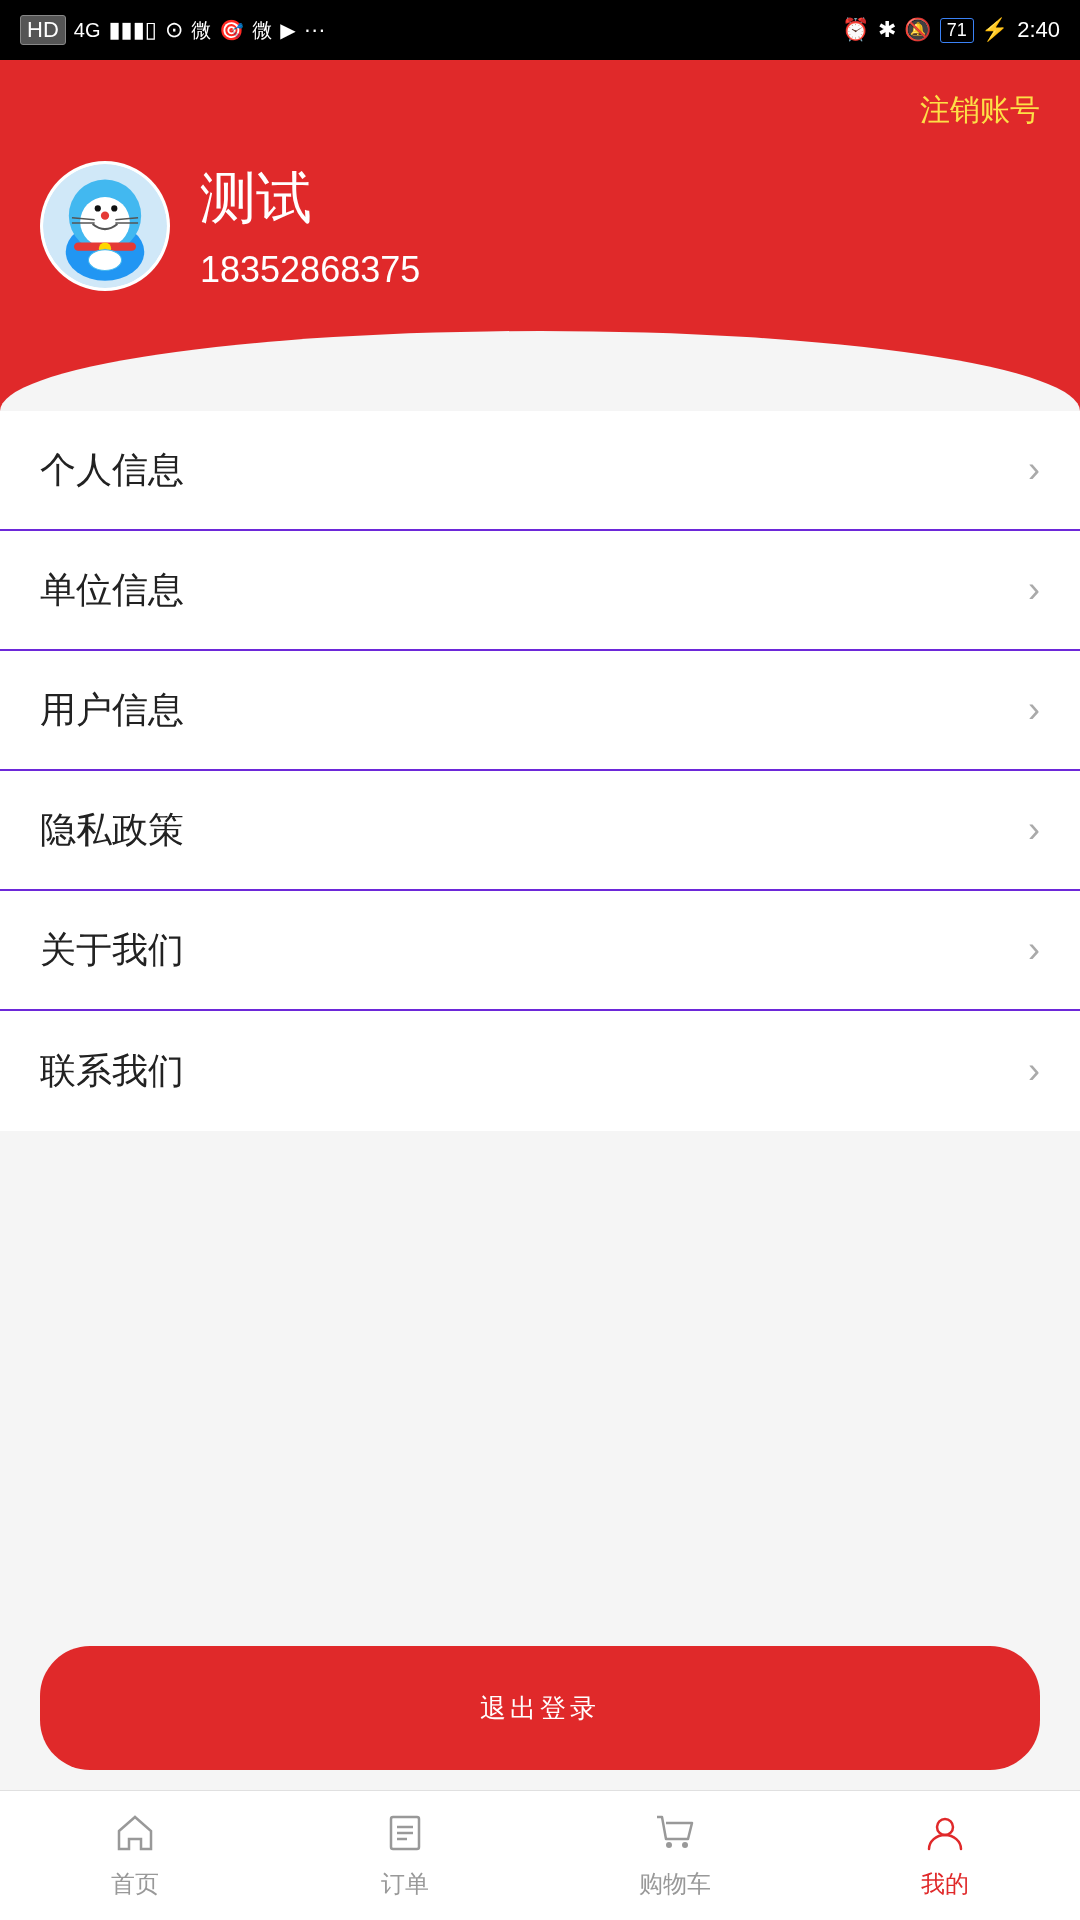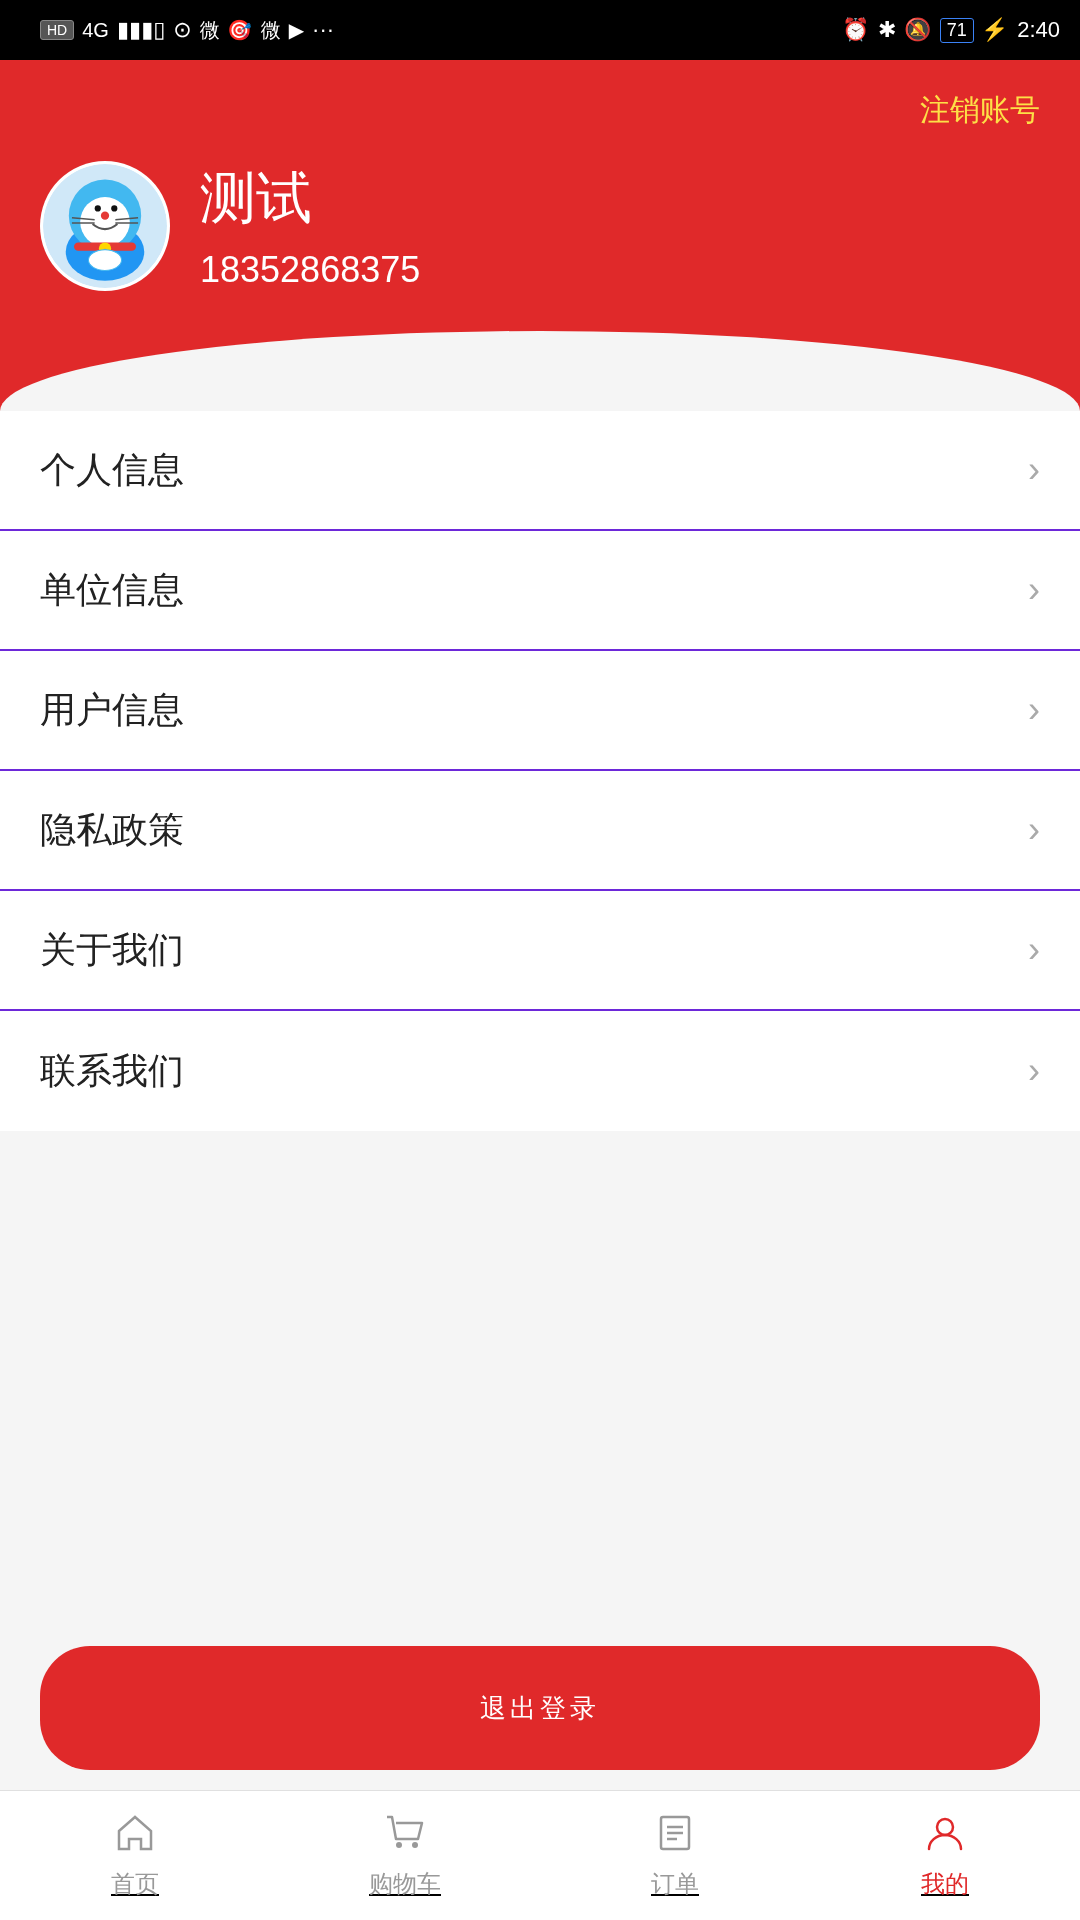--- a/index.html
+++ b/index.html
@@ -187,21 +187,20 @@
     }
 
     .nav-item {
       flex: 1;
       display: flex;
       flex-direction: column;
       align-items: center;
       justify-content: center;
       gap: 6px;
       cursor: pointer;
-      text-decoration: underline;
     }
 
     .nav-icon {
       font-size: 44px;
       color: #999;
       line-height: 1;
     }
 
     .nav-label {
       font-size: 24px;
@@ -217,21 +216,21 @@
     .avatar-svg {
       width: 124px;
       height: 124px;
     }
   </style>
 </head>
 <body>
 
 <div class="status-bar">
   <div class="status-bar-left">
-    <span style="background:#555;border:1px solid #888;border-radius:3px;padding:1px 6px;font-size:14px;margin-left:20px;">HD</span>
+    <span style="background:#555;border:1px solid #888;border-radius:3px;padding:1px 6px;font-size:22px;">HD</span>
     <span style="font-size:20px;">4G</span>
     <span>▮▮▮▯</span>
     <span>⊙</span>
     <span style="font-size:20px;">微</span>
     <span style="font-size:20px;">🎯</span>
     <span style="font-size:20px;">微</span>
     <span style="font-size:20px;">▶</span>
     <span>···</span>
   </div>
   <div class="status-bar-right">
@@ -339,45 +338,45 @@
 
 <div class="bottom-nav">
 
   <div class="nav-item">
     <span class="nav-icon">
       <svg width="44" height="44" viewBox="0 0 44 44" fill="none" xmlns="http://www.w3.org/2000/svg">
         <path d="M6 20L22 6L38 20V38H28V28H16V38H6V20Z" stroke="#999" stroke-width="2.5" fill="none"></path>
       </svg>
     </span>
     <span class="nav-label">首页</span>
-  </div>
-
-  <div class="nav-item">
-    <span class="nav-icon">
-      <svg width="44" height="44" viewBox="0 0 44 44" fill="none" xmlns="http://www.w3.org/2000/svg">
-        <path d="M4 6H9L13 28H35L39 12H13" stroke="#999" stroke-width="2.5" fill="none" stroke-linejoin="round"></path>
-        <circle cx="16" cy="34" r="3" fill="#999"></circle>
-        <circle cx="32" cy="34" r="3" fill="#999"></circle>
-      </svg>
-    </span>
-    <span class="nav-label">购物车</span>
   </div>
 
   <div class="nav-item">
     <span class="nav-icon">
       <svg width="44" height="44" viewBox="0 0 44 44" fill="none" xmlns="http://www.w3.org/2000/svg">
         <rect x="8" y="6" width="28" height="32" rx="2" stroke="#999" stroke-width="2.5" fill="none"></rect>
         <line x1="14" y1="16" x2="30" y2="16" stroke="#999" stroke-width="2.5"></line>
         <line x1="14" y1="22" x2="30" y2="22" stroke="#999" stroke-width="2.5"></line>
         <line x1="14" y1="28" x2="24" y2="28" stroke="#999" stroke-width="2.5"></line>
       </svg>
     </span>
     <span class="nav-label">订单</span>
   </div>
 
+  <div class="nav-item">
+    <span class="nav-icon">
+      <svg width="44" height="44" viewBox="0 0 44 44" fill="none" xmlns="http://www.w3.org/2000/svg">
+        <path d="M4 6H9L13 28H35L39 12H13" stroke="#999" stroke-width="2.5" fill="none" stroke-linejoin="round"></path>
+        <circle cx="16" cy="34" r="3" fill="#999"></circle>
+        <circle cx="32" cy="34" r="3" fill="#999"></circle>
+      </svg>
+    </span>
+    <span class="nav-label">购物车</span>
+  </div>
+
   <div class="nav-item active">
     <span class="nav-icon">
       <svg width="44" height="44" viewBox="0 0 44 44" fill="none" xmlns="http://www.w3.org/2000/svg">
         <circle cx="22" cy="16" r="8" stroke="#e0292a" stroke-width="2.5" fill="none"></circle>
         <path d="M6 38C6 30.268 13.163 24 22 24C30.837 24 38 30.268 38 38" stroke="#e0292a" stroke-width="2.5" fill="none" stroke-linecap="round"></path>
       </svg>
     </span>
     <span class="nav-label" style="color:#e0292a;">我的</span>
   </div>
 

